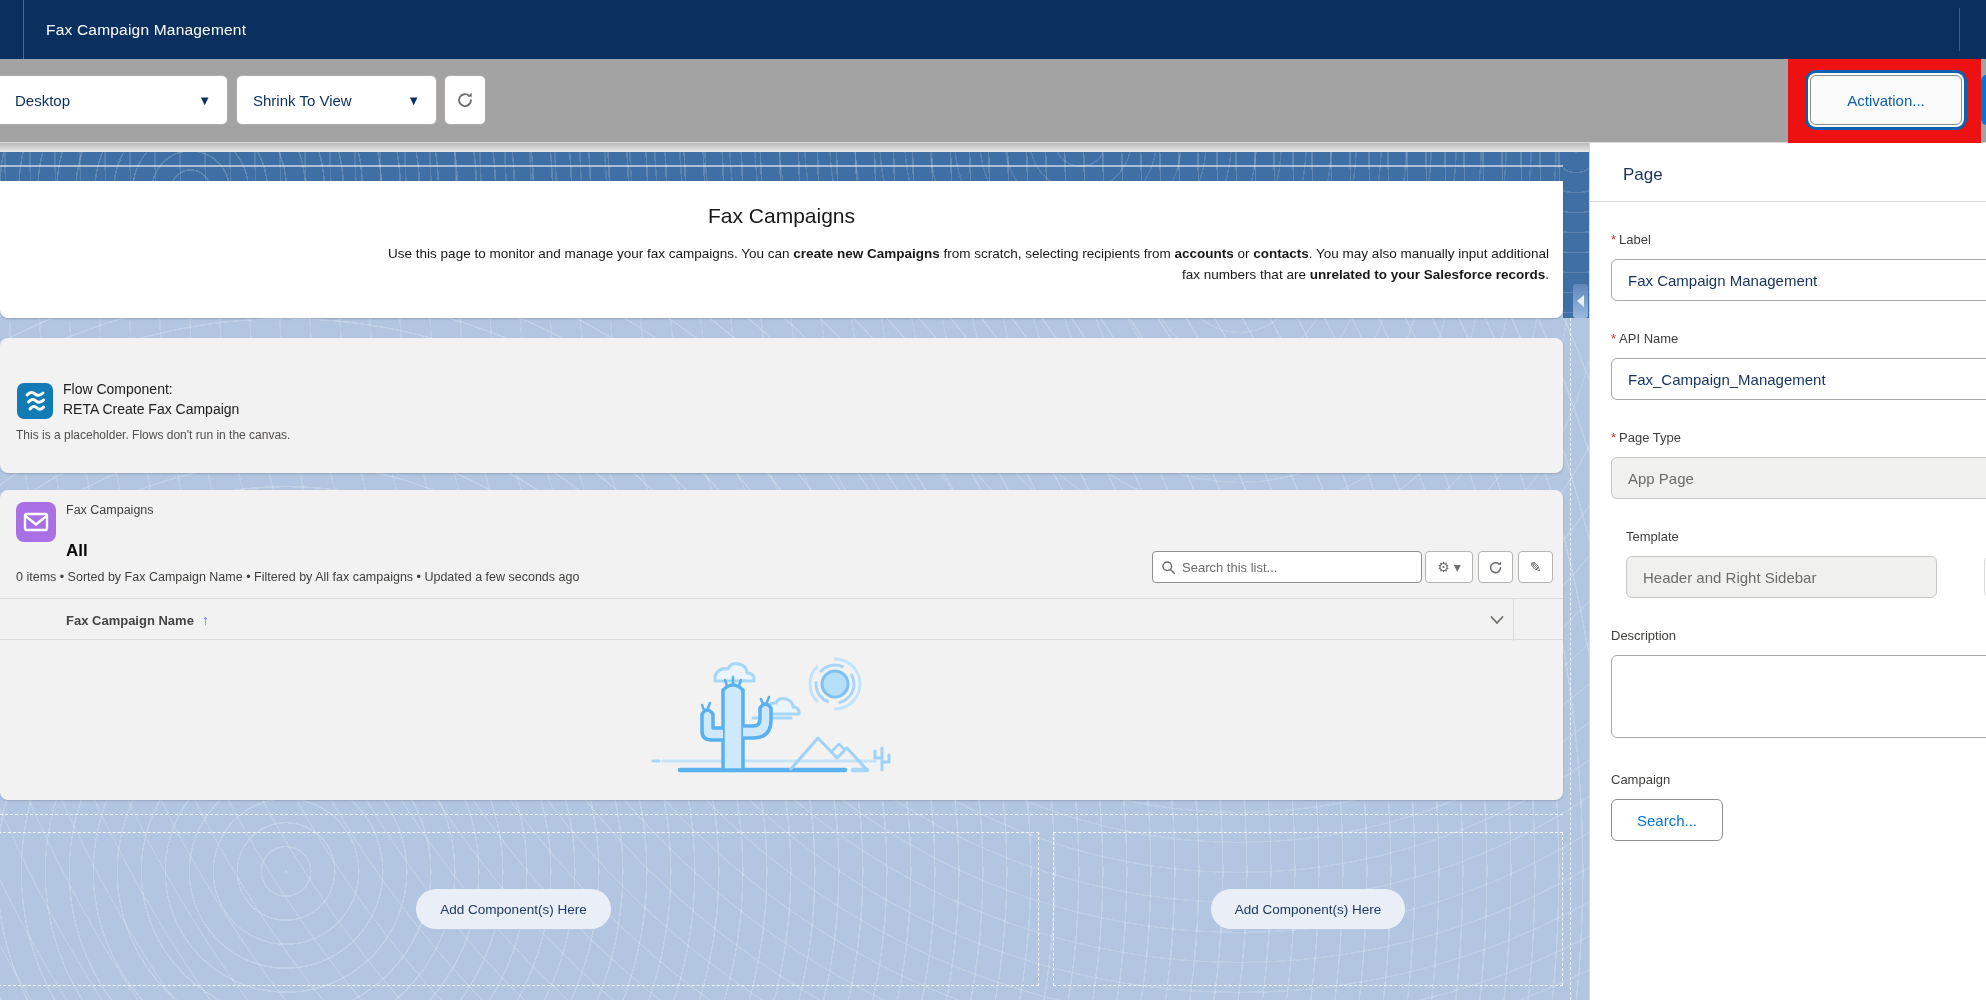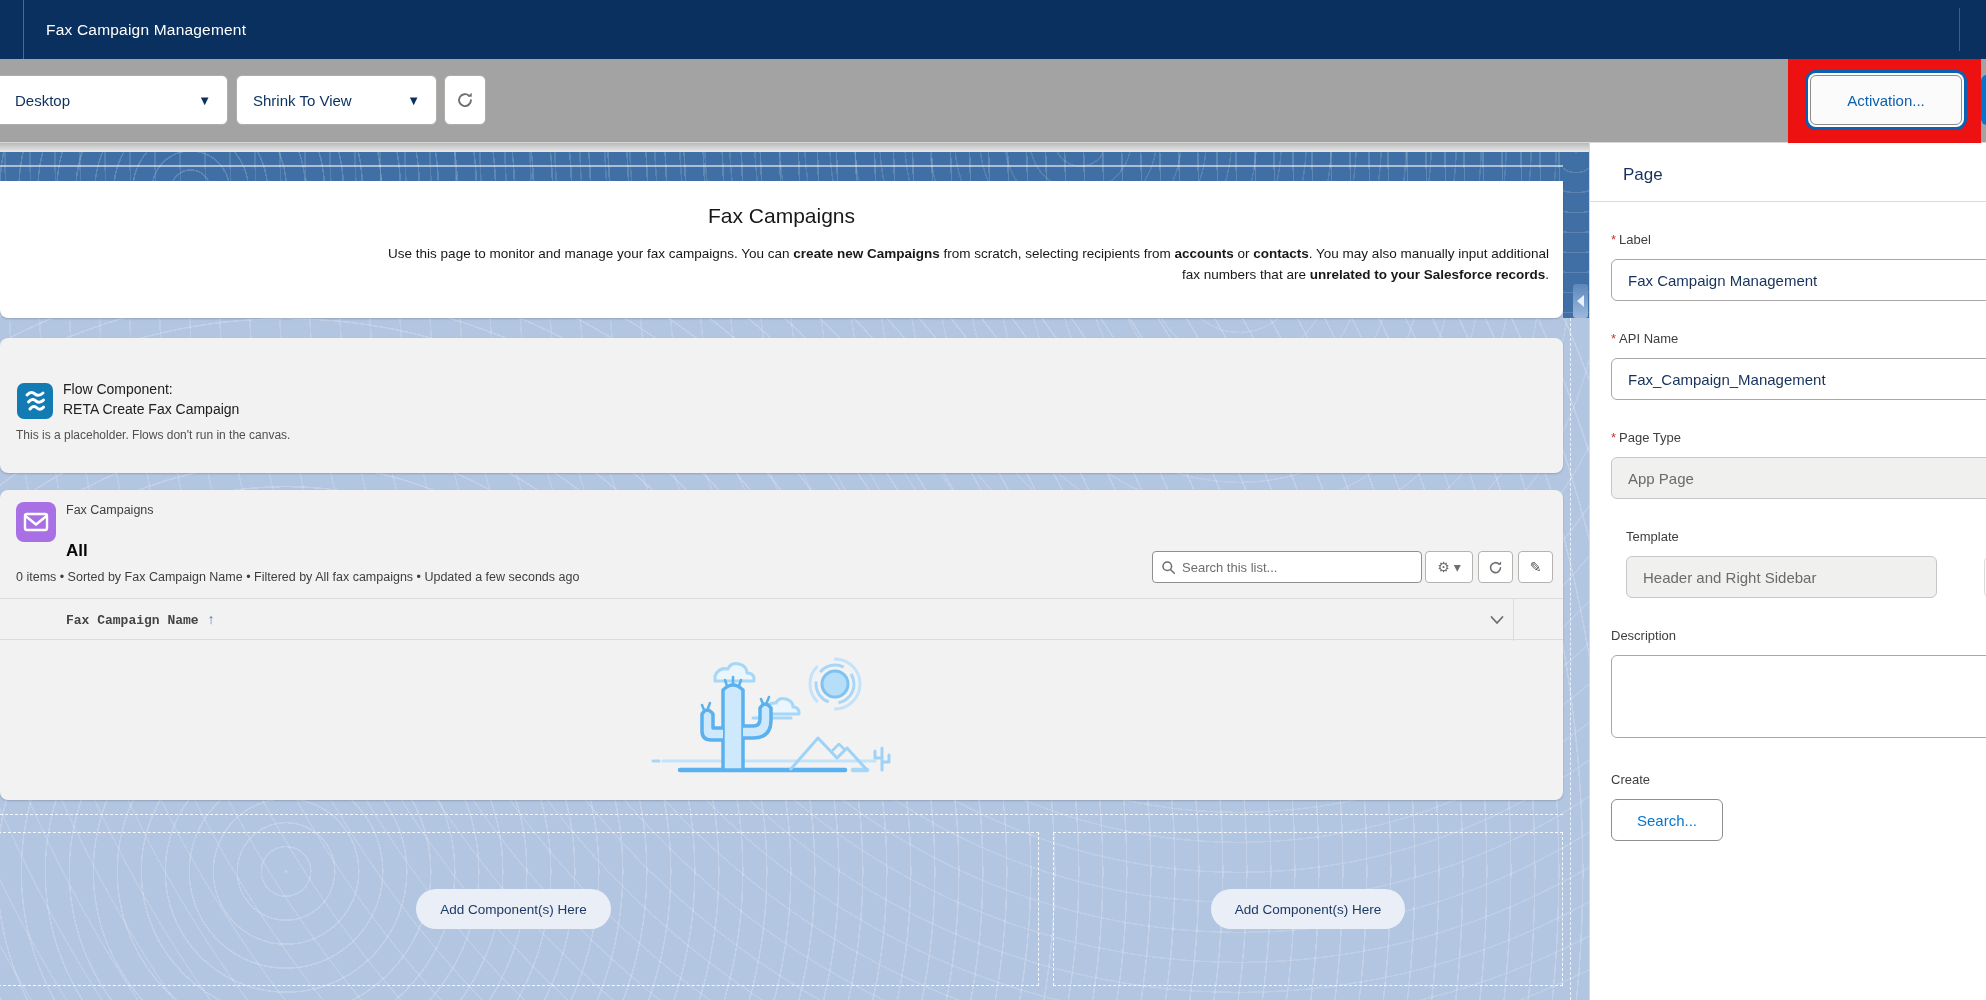--- a/index.html
+++ b/index.html
@@ -88,21 +88,21 @@
   .list-search input::placeholder { color:#706e6b; }
   .list-btn { position:absolute; top:61px; height:32px; background:#fff; border:1px solid #b5b3b0;
               border-radius:4px; display:flex; align-items:center; justify-content:center; color:#706e6b;
               cursor:pointer; font-size:14px; }
   .btn-gear { left:1425px; width:48px; gap:4px; }
   .btn-list-refresh { left:1478px; width:35px; }
   .btn-pencil { left:1518px; width:35px; color:#514f4d; }
   .table-header { position:absolute; left:0; top:108px; width:100%; height:42px;
                   border-top:1px solid #dcdcdc; border-bottom:1px solid #dcdcdc; }
   .col-name { position:absolute; left:66px; top:0; height:42px; display:flex; align-items:center; gap:8px;
-              font-size:13px; font-weight:700; color:#444; cursor:pointer;font-family:Liberation Mono, monospace; }
+              font-size:13px; font-weight:700; color:#444; cursor:pointer; }
   .sort-arrow { color:#5a78c2; font-size:14px; font-weight:400; }
   .col-chevron { position:absolute; left:1484px; top:8px; width:26px; height:26px; display:flex;
                  align-items:center; justify-content:center; color:#706e6b; cursor:pointer; }
   .col-divider { position:absolute; left:1513px; top:0; width:1px; height:42px; background:#dcdcdc; }
   .empty-illustration { position:absolute; left:645px; top:158px; }
 
   .region-dash-line { position:absolute; left:0; top:671px; width:1563px; height:0;
                       border-top:1px dashed rgba(255,255,255,.85); }
   .drop-region { position:absolute; top:689px; height:154px; border:1px dashed rgba(255,255,255,.9);
                  display:flex; align-items:center; justify-content:center; }
@@ -293,16 +293,16 @@
     <input class="pinput template" disabled="" value="Header and Right Sidebar" style="">
     <button class="change-btn" style="top:27px;">Change</button>
   </div>
 
   <div class="pfield">
     <label>Description</label>
     <textarea class="ptextarea" style=""></textarea>
   </div>
 
   <div class="pfield">
-    <label>Create</label>
+    <label>Campaign</label>
     <button class="select-btn">Search...</button>
   </div>
 </div>
 
 </body></html>

